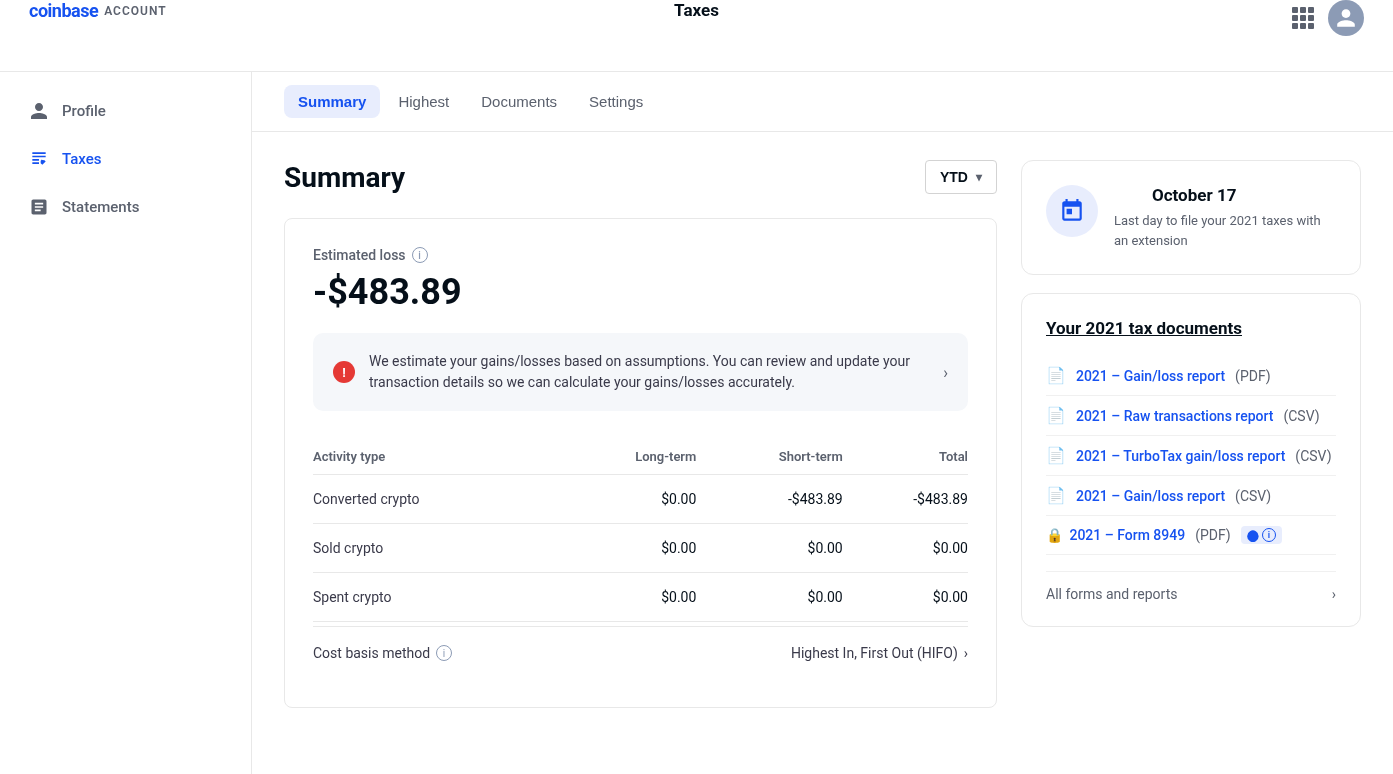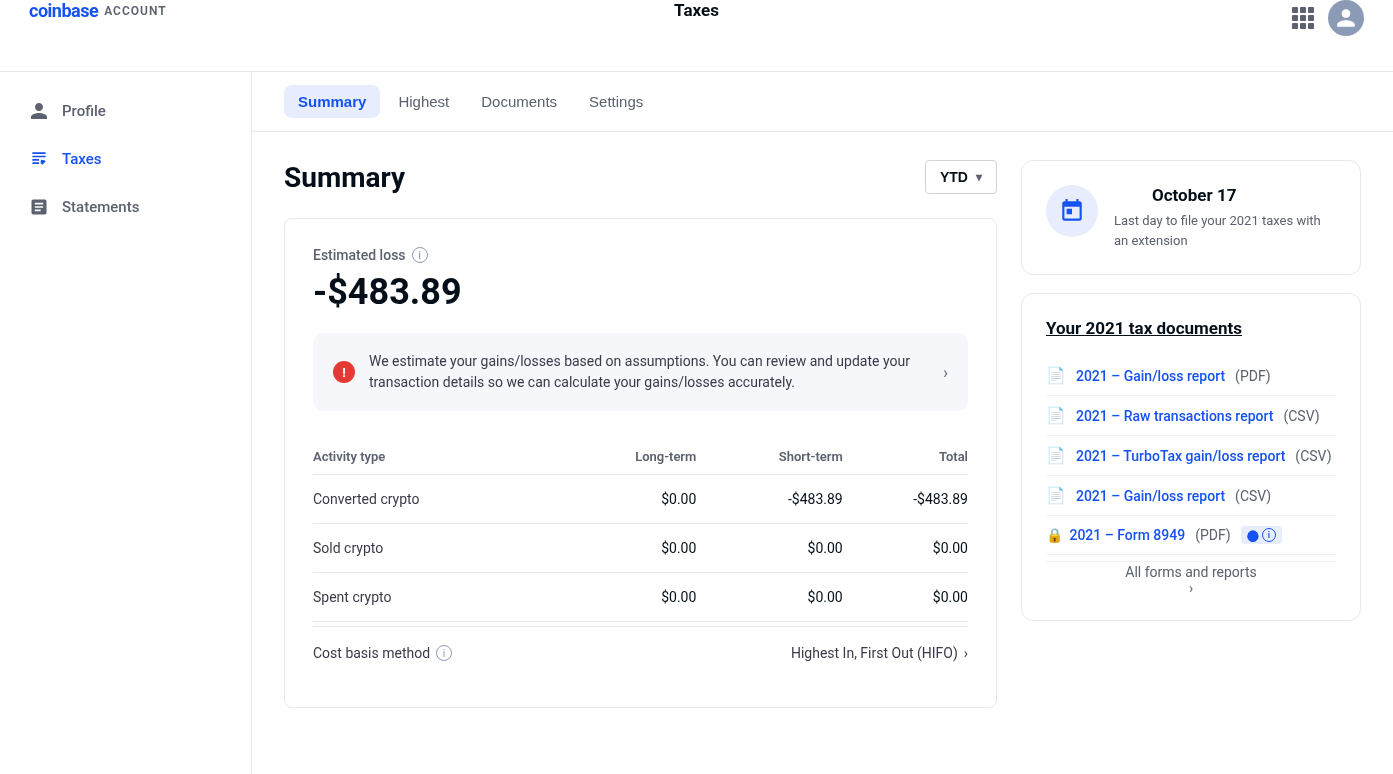--- a/index.html
+++ b/index.html
@@ -87,21 +87,21 @@
     .tax-docs-title { font-size: 17px; font-weight: 700; color: #050f19; margin-bottom: 18px; text-decoration: underline; }
     .doc-item { display: flex; align-items: center; gap: 10px; padding: 10px 0; border-bottom: 1px solid #f0f0f0; }
     .doc-item:last-of-type { border-bottom: none; }
     .doc-file-icon { color: #1652f0; font-size: 16px; flex-shrink: 0; }
     .doc-link { font-size: 14px; color: #1652f0; cursor: pointer; font-weight: 500; }
     .doc-format { font-size: 14px; color: #5b616e; }
     .lock-icon { color: #1652f0; font-size: 14px; margin-right: -4px; }
     .badge-blue { background: #e8edfd; color: #1652f0; border-radius: 4px; font-size: 11px; font-weight: 600; padding: 2px 6px; display: flex; align-items: center; gap: 3px; }
     .badge-info { width: 14px; height: 14px; border-radius: 50%; border: 1.5px solid #1652f0; display: inline-flex; align-items: center; justify-content: center; font-size: 9px; color: #1652f0; }
 
-    .all-forms-row { display: flex; align-items: center; justify-content: space-between; padding-top: 2px; border-top: 1px solid #f0f0f0; margin-top: 6px; flex-direction: column; }
+    .all-forms-row { display: flex; align-items: center; justify-content: space-between; padding-top: 14px; border-top: 1px solid #f0f0f0; margin-top: 16px; }
     .all-forms-link { font-size: 14px; color: #5b616e; cursor: pointer; }
     .all-forms-chevron { color: #5b616e; font-size: 14px; }
   </style>
 </head>
 <body>
 
 <nav class="topnav">
   <div class="topnav-brand">
     <span class="coinbase-logo">coinbase</span>
     <span class="account-text">ACCOUNT</span>

